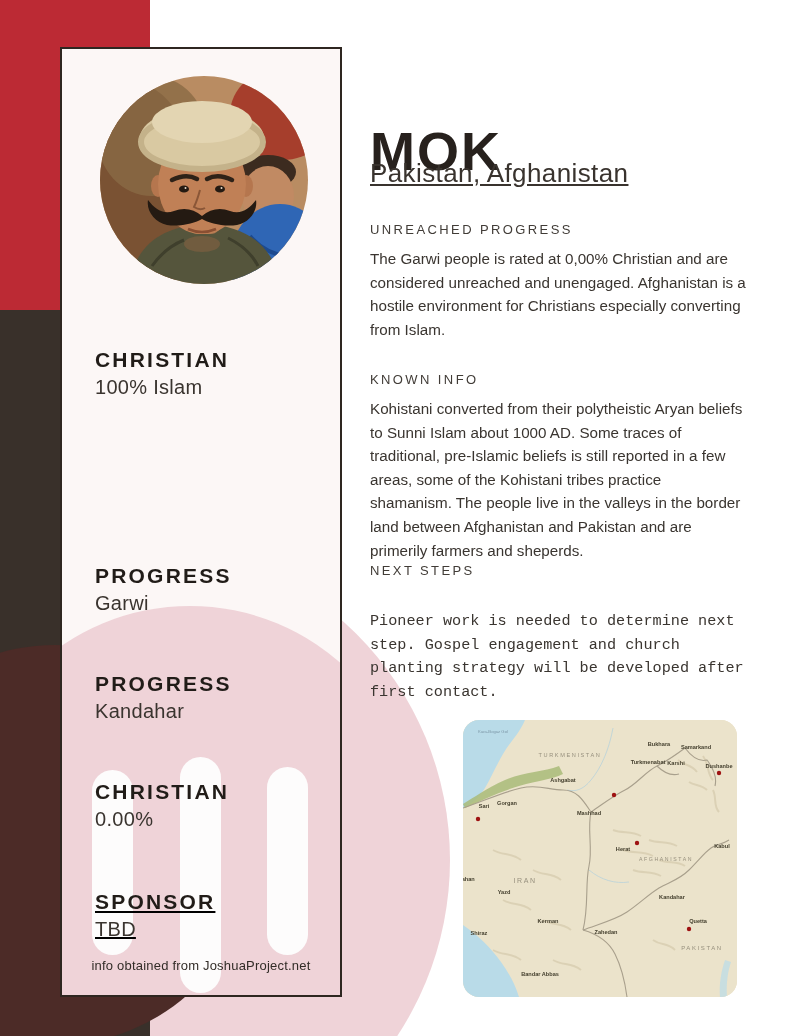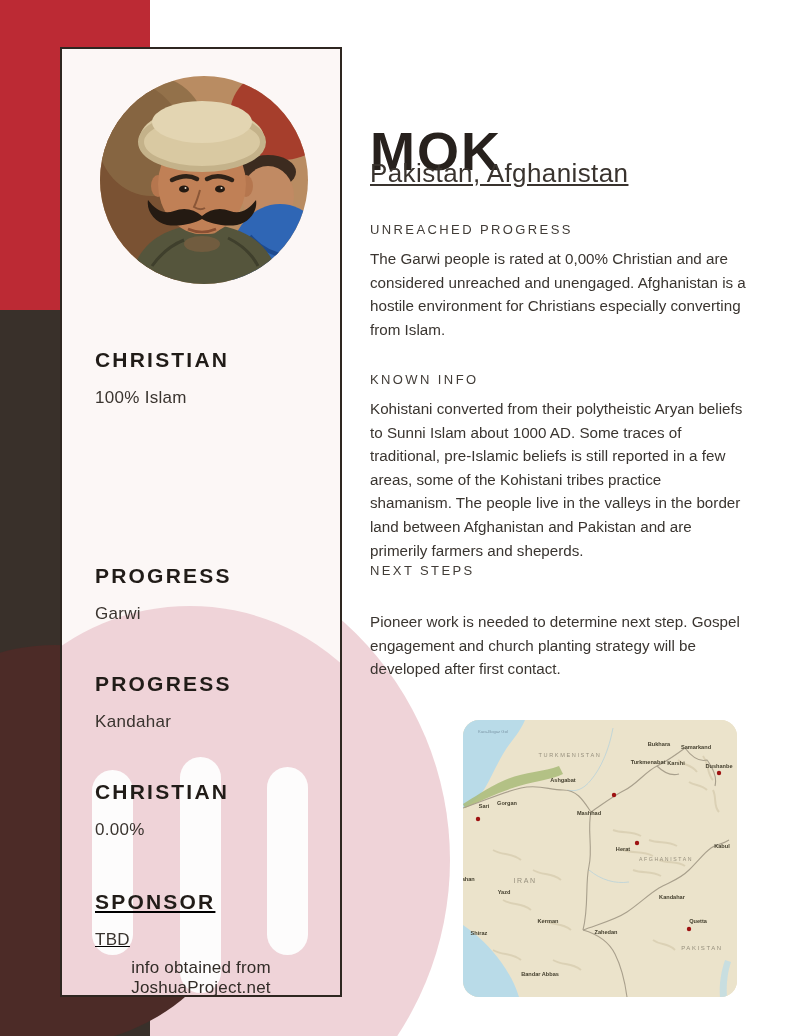--- a/index.html
+++ b/index.html
@@ -14,22 +14,22 @@
   .red-rect{position:absolute;left:0;top:0;width:150px;height:310px;background:#bc2a34;z-index:4;}
   
   .card{position:absolute;left:60px;top:47px;width:282px;height:950px;background:#fcf7f6;
         border:2px solid #2e2620;box-sizing:border-box;z-index:5;overflow:hidden;}
   .card-dome{position:absolute;left:-99px;top:557px;width:454px;height:454px;border-radius:50%;
              background:#efd3d8;z-index:0;}
   .pillar{position:absolute;width:41px;border-radius:21px;background:#fdfcfc;z-index:1;}
   .portrait{position:absolute;left:38px;top:27px;width:208px;height:208px;z-index:2;}
   .side-block{position:absolute;left:33px;z-index:2;}
   .side-label{font-size:21px;font-weight:bold;letter-spacing:2.2px;color:#211c18;}
-  .side-value{font-size:17px;color:#3a342f;margin-top:16px;letter-spacing:.3px;}
-  .card-footer{position:absolute;left:0;top:909px;width:100%;text-align:center;font-size:17px;
+  .side-value{font-size:20px;color:#3a342f;margin-top:4px;letter-spacing:.3px;}
+  .card-footer{position:absolute;left:0;top:909px;width:100%;text-align:center;font-size:13px;
                color:#322c27;z-index:2;letter-spacing:.2px;}
   
   .right-col{position:absolute;left:370px;top:0;width:380px;height:1036px;z-index:6;}
   .main-title{position:absolute;left:0;top:84px;font-size:54px;font-weight:700;letter-spacing:2px;
               color:#27211d;line-height:1;margin-top:40px;}
   .subtitle{position:absolute;left:0;top:158px;font-size:26px;color:#39332e;letter-spacing:.4px;text-decoration:underline;}
   .sec-head{position:absolute;left:0;font-size:13px;letter-spacing:2.4px;color:#413c37;}
   .sec-body{position:absolute;left:0;width:376px;font-size:15.2px;line-height:23.6px;color:#3a3530;}
   
   .map{position:absolute;left:463px;top:720px;width:274px;height:277px;border-radius:16px;
@@ -127,21 +127,21 @@
     <div class="main-title">MOK</div>
     <div class="subtitle">Pakistan, Afghanistan</div>
 
     <div class="sec-head" style="top:222px;">UNREACHED PROGRESS</div>
     <div class="sec-body" style="top:247px;">The Garwi people is rated at 0,00% Christian and are considered unreached and unengaged. Afghanistan is a hostile environment for Christians especially converting from Islam.</div>
 
     <div class="sec-head" style="top:372px;">KNOWN INFO</div>
     <div class="sec-body" style="top:397px;">Kohistani converted from their polytheistic Aryan beliefs to Sunni Islam about 1000 AD. Some traces of traditional, pre-Islamic beliefs is still reported in a few areas, some of the Kohistani tribes practice shamanism. The people live in the valleys in the border land between Afghanistan and Pakistan and are primerily farmers and sheperds.</div>
 
     <div class="sec-head" style="top:563px;">NEXT STEPS</div>
-    <div class="sec-body" style="top:610px;">Pioneer work is needed to determine next step. Gospel engagement and church planting strategy will be developed after first contact.</div>
+    <div class="sec-body" style="top:610px;font-family:Liberation Mono, monospace;">Pioneer work is needed to determine next step. Gospel engagement and church planting strategy will be developed after first contact.</div>
   </div>
 
   <div class="map">
     <svg width="274" height="277" viewBox="0 0 274 277">
       <rect x="0" y="0" width="274" height="277" fill="#ebe3cb"></rect>
 
       <path d="M0 0 L62 0 C56 14 47 22 40 34 C33 46 28 58 22 68 C16 78 8 84 0 88 Z" fill="#b9dbe8"></path>
       <path d="M0 205 C15 215 28 228 38 242 C46 253 52 264 56 277 L0 277 Z" fill="#b9dbe8"></path>
       <path d="M262 240 C258 252 256 264 257 277 L264 277 C263 263 265 251 268 242 Z" fill="#b9dbe8" opacity="0.7"></path>
 

